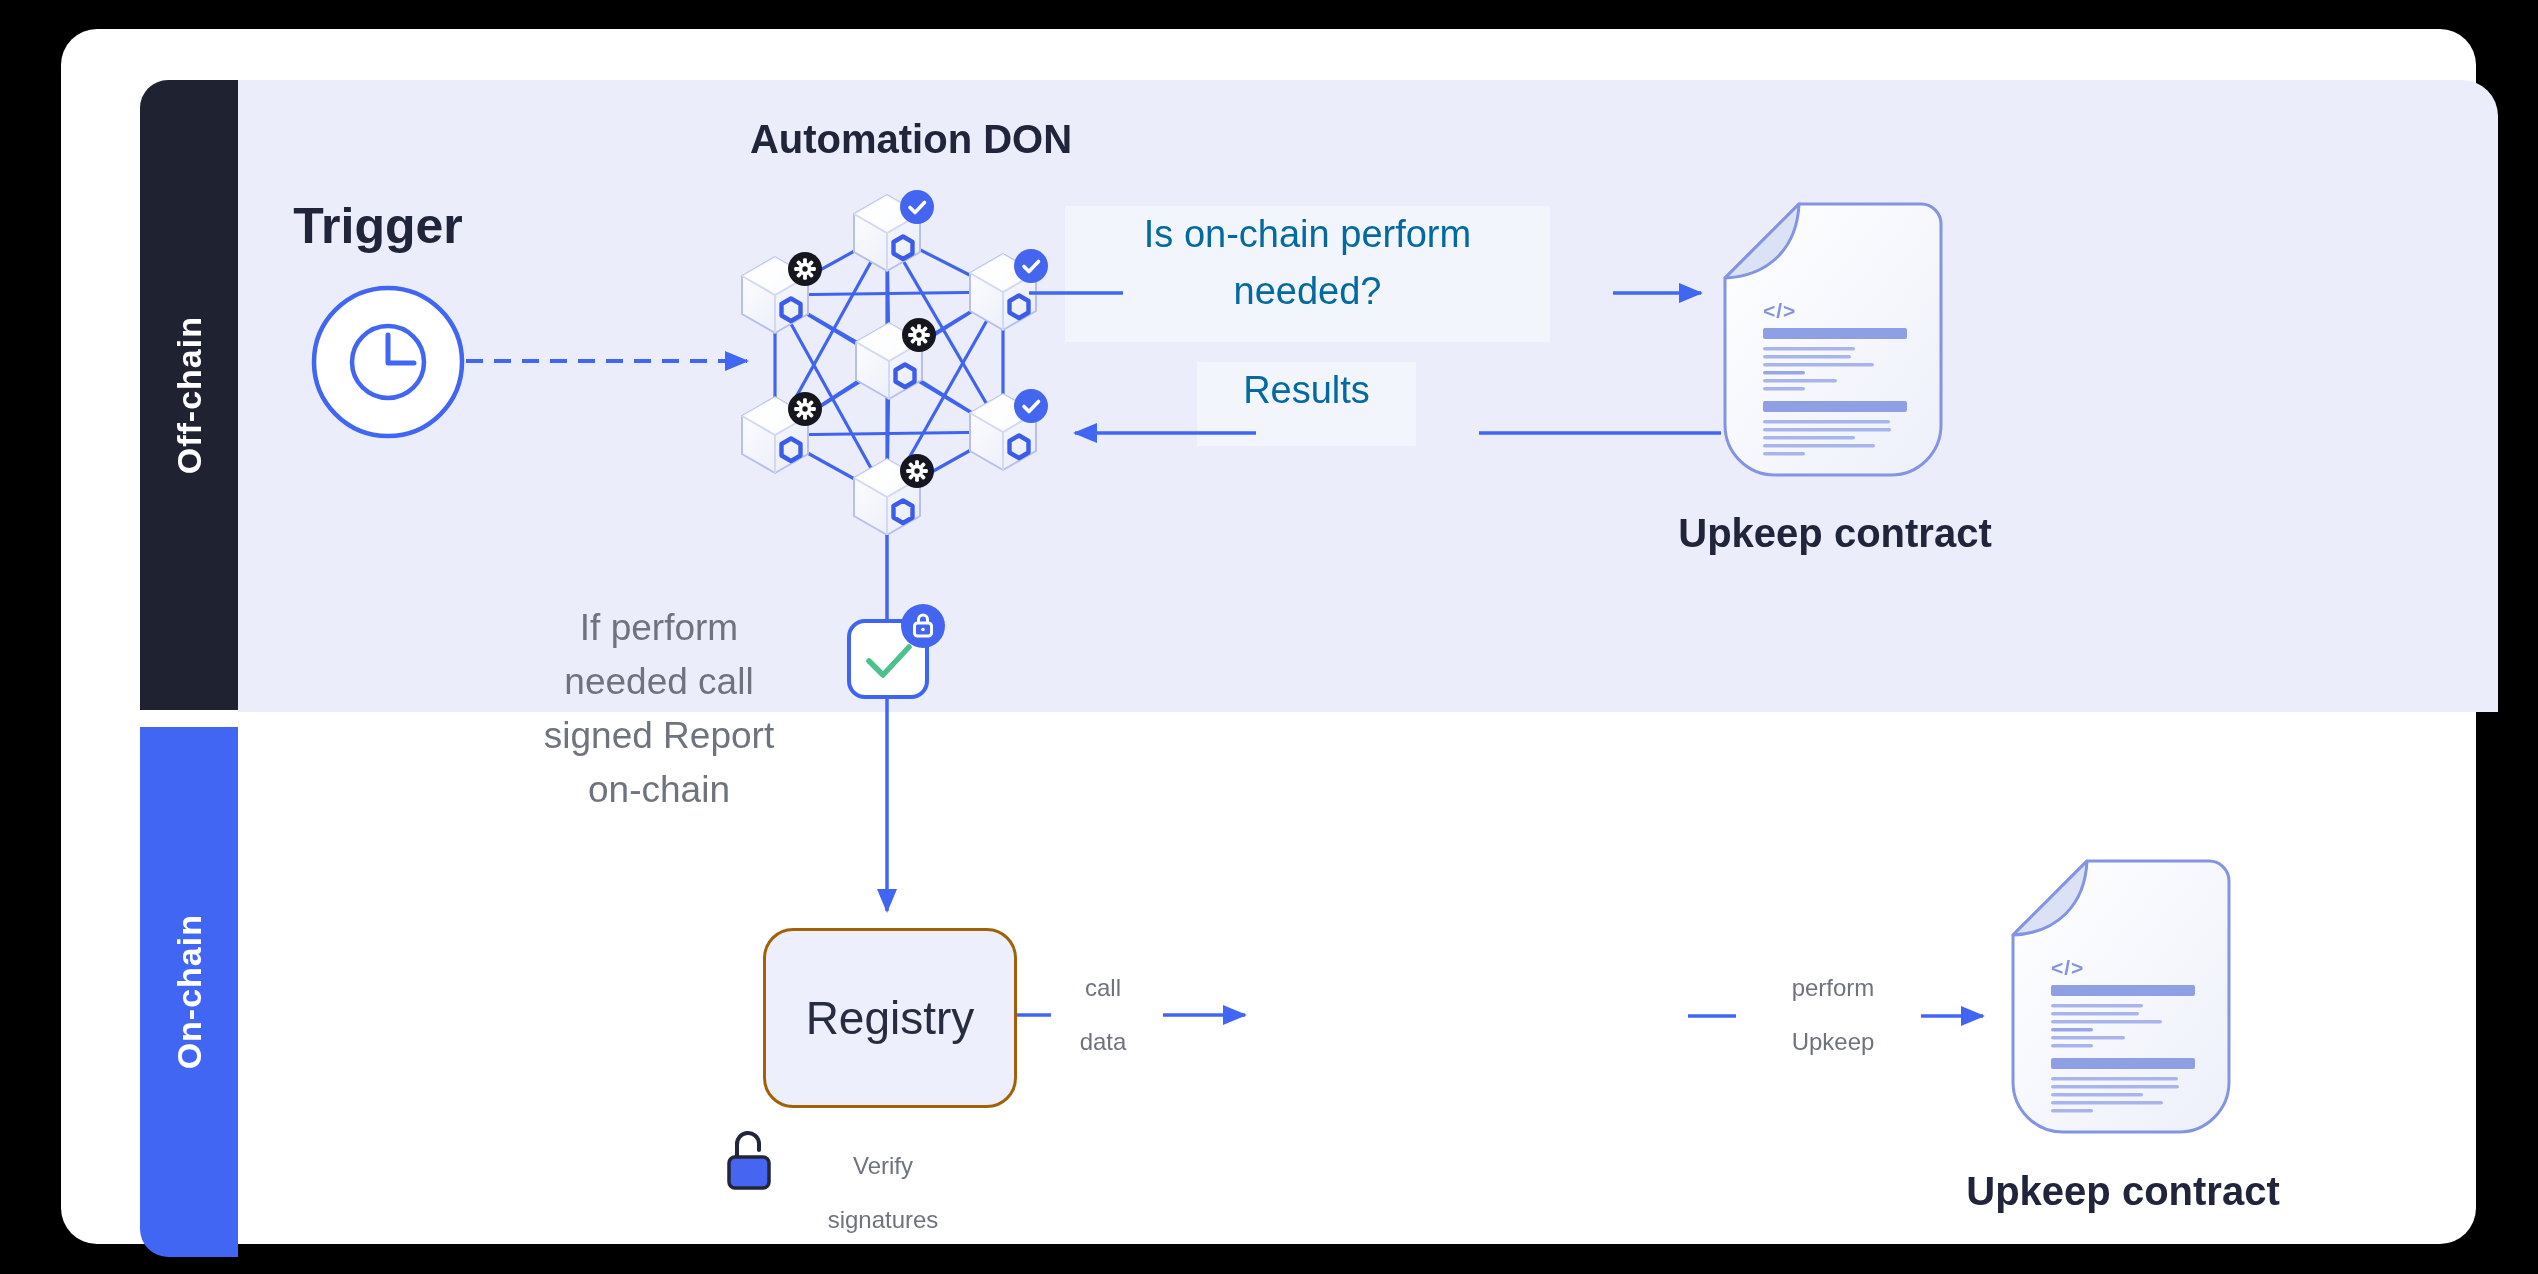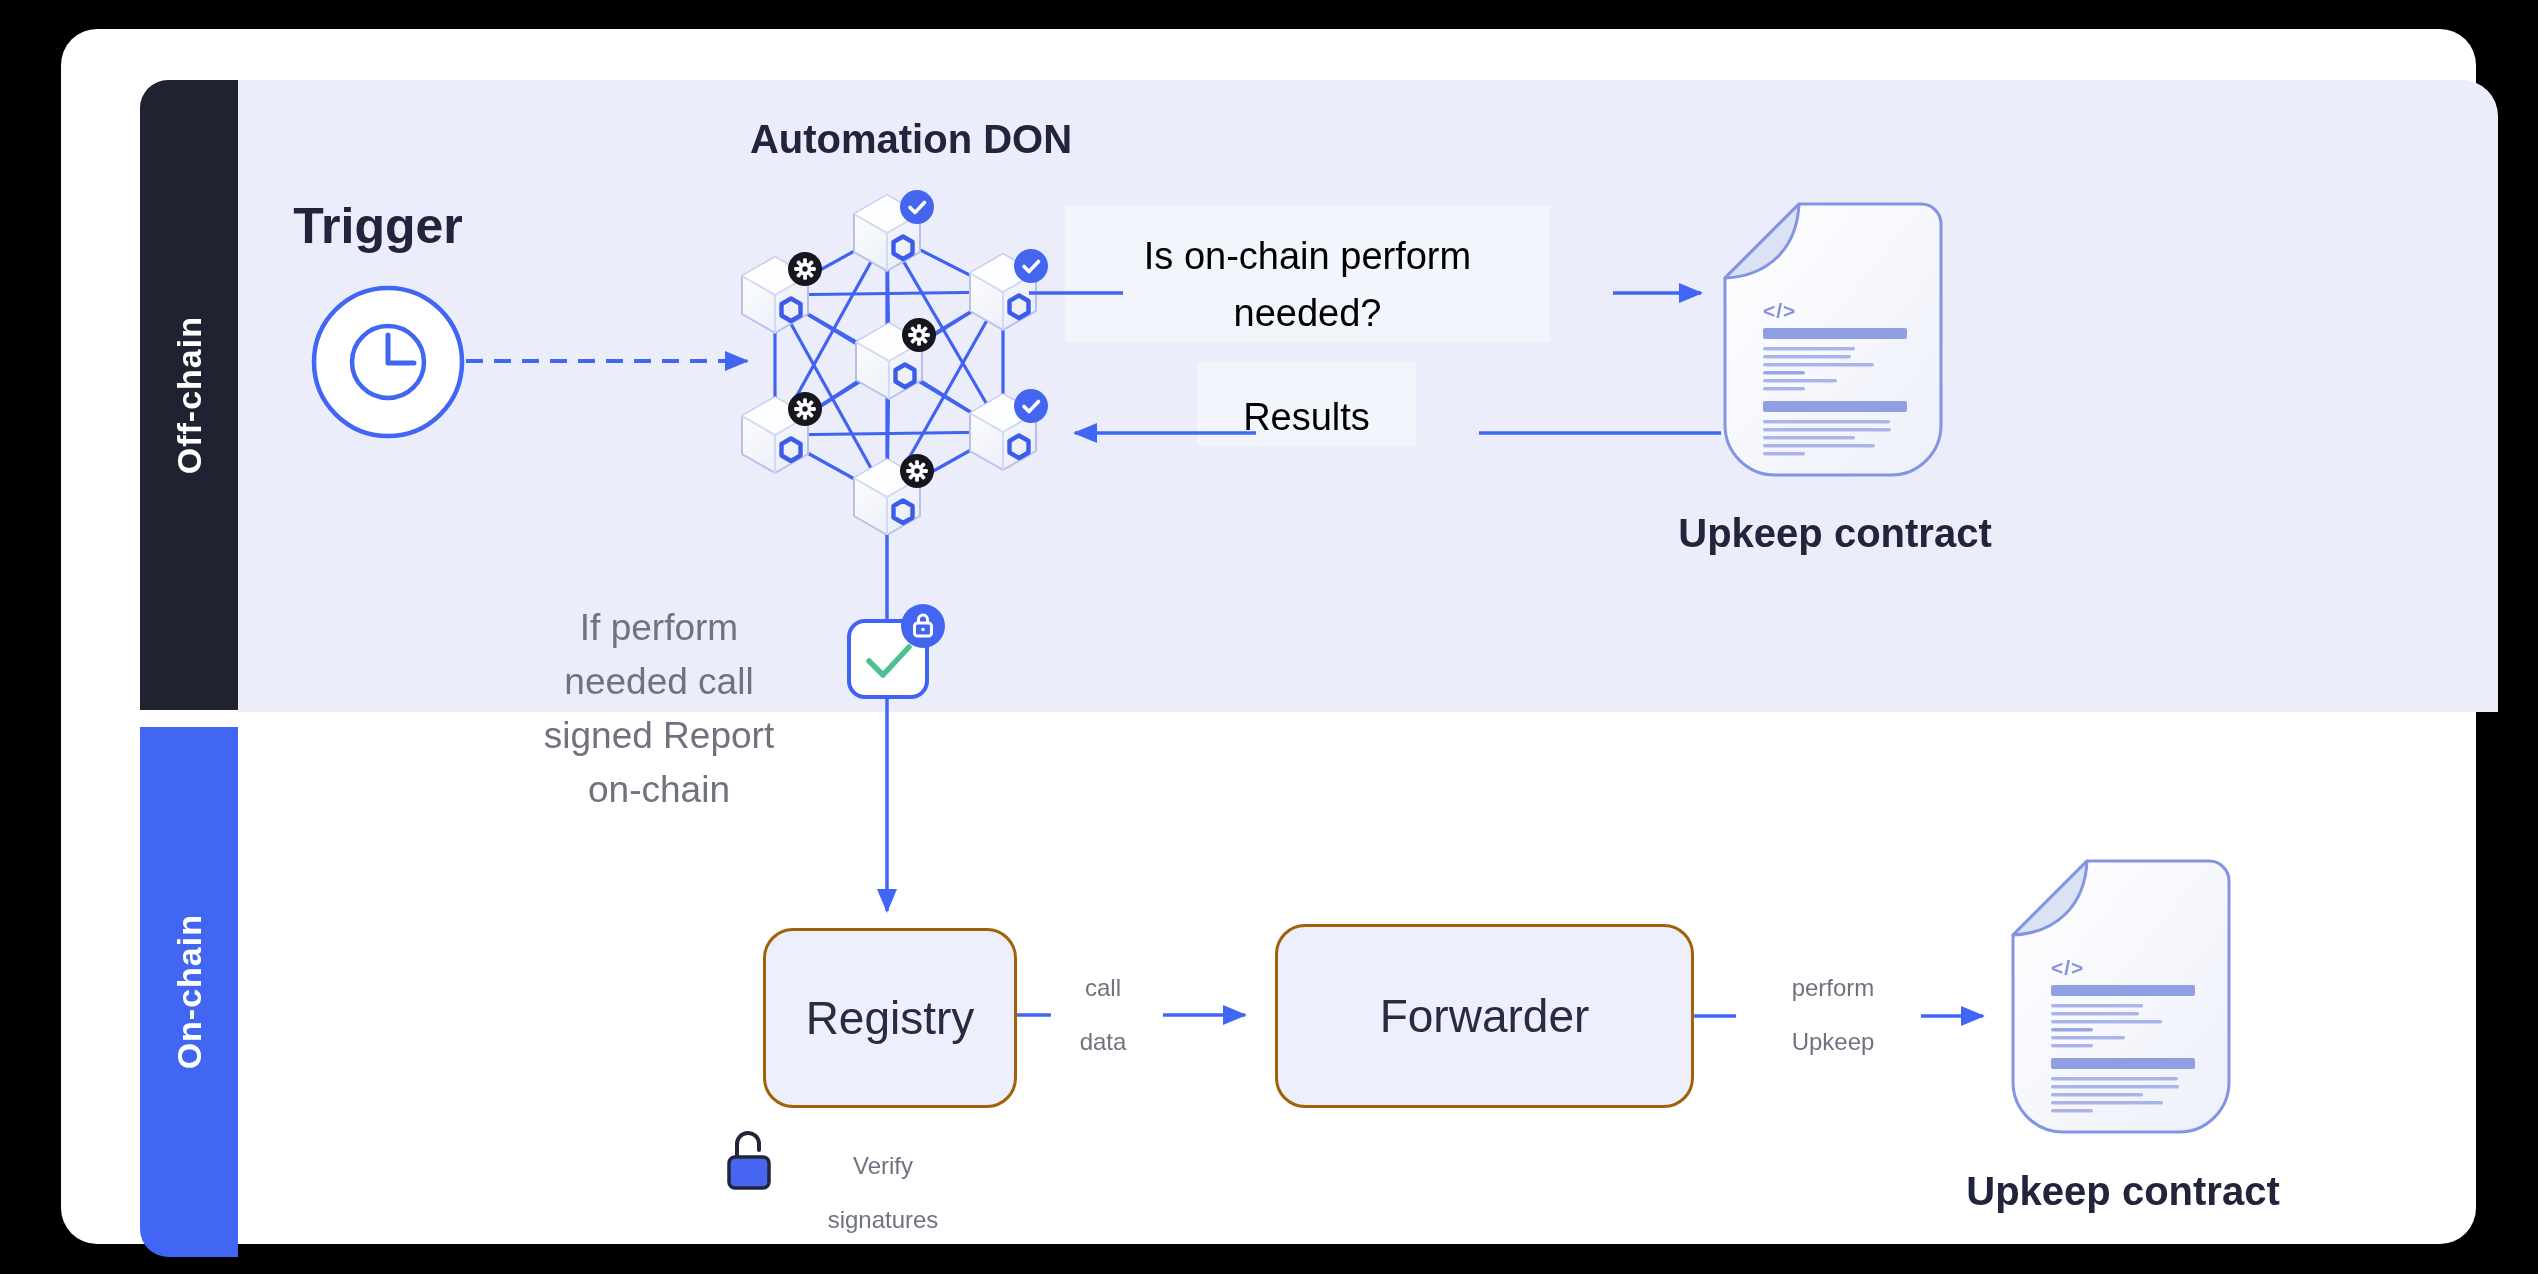--- a/index.html
+++ b/index.html
@@ -4,22 +4,22 @@
 <style>
   html,body{margin:0;padding:0;background:#000;}
   .stage{position:relative;width:2538px;height:1274px;background:#000;overflow:hidden;
          font-family:"Liberation Sans",sans-serif;}
   .card{position:absolute;left:61px;top:29px;width:2415px;height:1215px;background:#fff;border-radius:36px;}
   .panel-off{position:absolute;left:177px;top:51px;width:2260px;height:632px;background:#ebeefa;border-radius:0 36px 0 0;}
   .rail{position:absolute;width:98px;display:flex;align-items:center;justify-content:center;}
   .rail span{writing-mode:vertical-rl;transform:rotate(180deg);color:#fff;font-weight:700;font-size:34px;letter-spacing:1px;}
   .rail-off{left:79px;top:51px;height:630px;background:#1e2231;border-radius:28px 0 0 0;}
   .rail-on{left:79px;top:698px;height:530px;background:#4166f3;border-radius:0 0 0 28px;}
-  .note{position:absolute;background:#f3f5fd;display:flex;align-items:flex-end;justify-content:center;
-        color:#000000;font-size:38px;line-height:57px;text-align:center;white-space:pre-line;}
+  .note{position:absolute;background:#f3f5fd;display:flex;align-items:flex-start;justify-content:center;
+        color:#0369a1;font-size:38px;line-height:57px;text-align:center;white-space:pre-line;}
   .lbl{position:absolute;transform:translateX(-50%);text-align:center;white-space:pre-line;}
   .gray{color:#6e737e;font-size:24px;line-height:54px;}
   .bold{color:#20253c;font-weight:700;}
   .box{position:absolute;background:#edeffc;border:3px solid #a16207;border-radius:30px;
        display:flex;align-items:center;justify-content:center;color:#272c40;font-size:46px;}
   svg.overlay{position:absolute;left:0;top:0;pointer-events:none;}
 </style>
 </head>
 <body>
 
@@ -199,23 +199,20 @@
 needed call
 signed Report
 on-chain</div>
     <div class="lbl bold" style="left:1774px;top:482px;font-size:40px;">Upkeep contract</div>
 
     <div class="box" style="left:702px;top:899px;width:248px;height:174px;">
       <span>Registry</span>
     </div>
     <div class="lbl gray" style="left:1042px;top:932px;">call
 data</div>
-    <div class="box" style="left:1214px;top:895px;width:413px;height:178px;">
-      <span>Forwarder</span>
-    </div>
     <div class="lbl gray" style="left:822px;top:1110px;">Verify
 signatures</div>
     <div class="lbl gray" style="left:1772px;top:932px;">perform
 Upkeep</div>
     <div class="lbl bold" style="left:2062px;top:1140px;font-size:40px;">Upkeep contract</div>
 
   </div>
 </div>
 
 </body></html>

